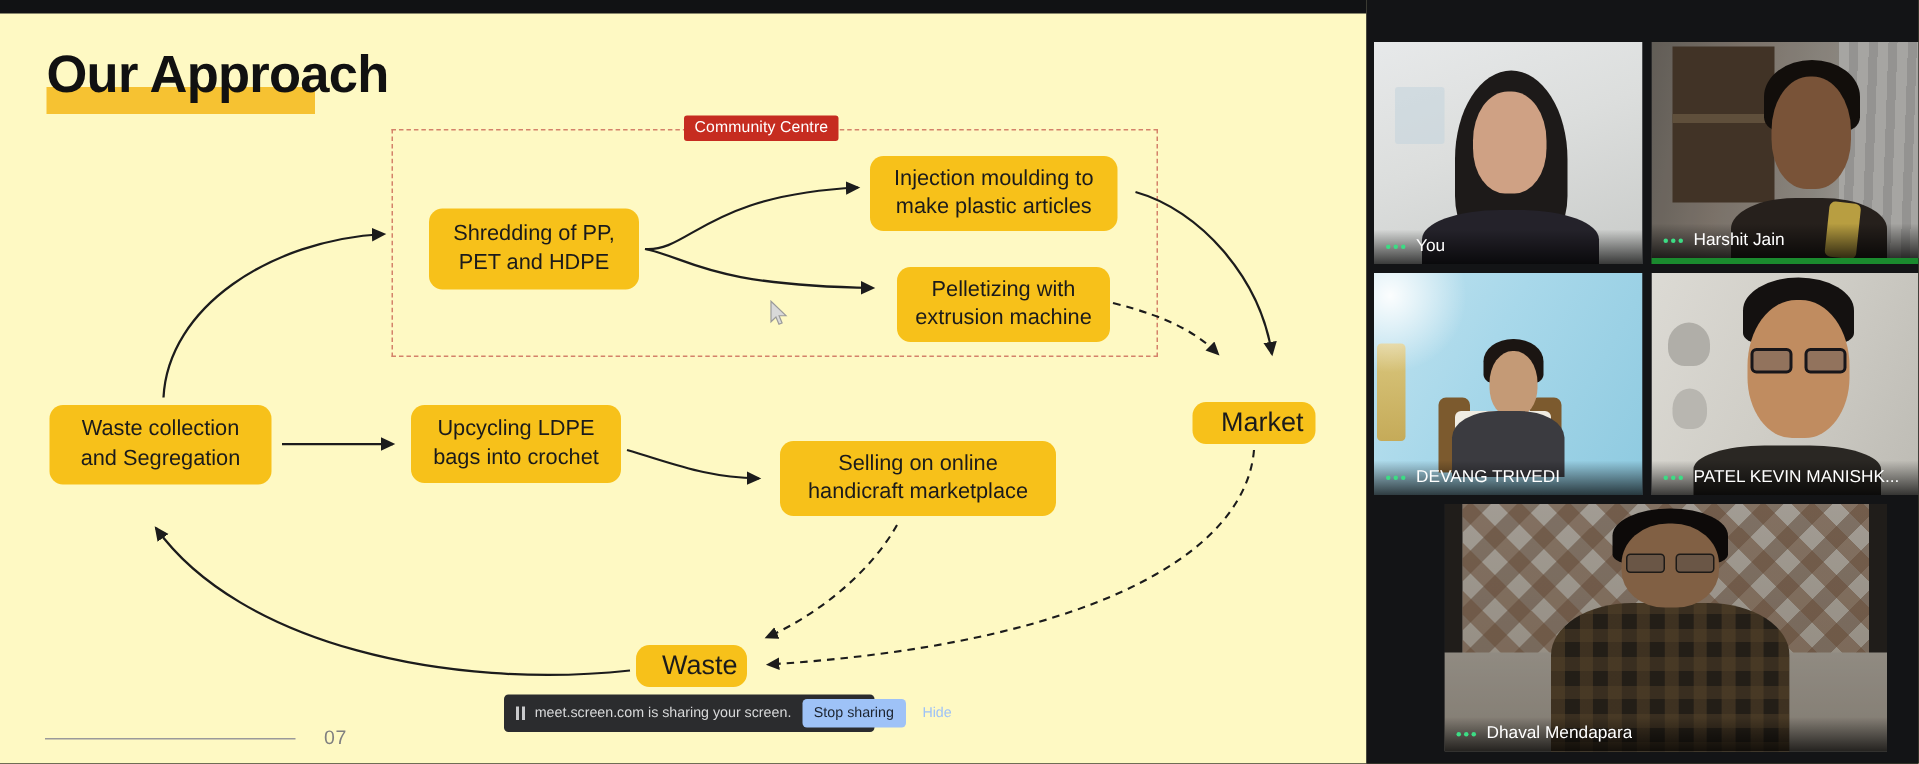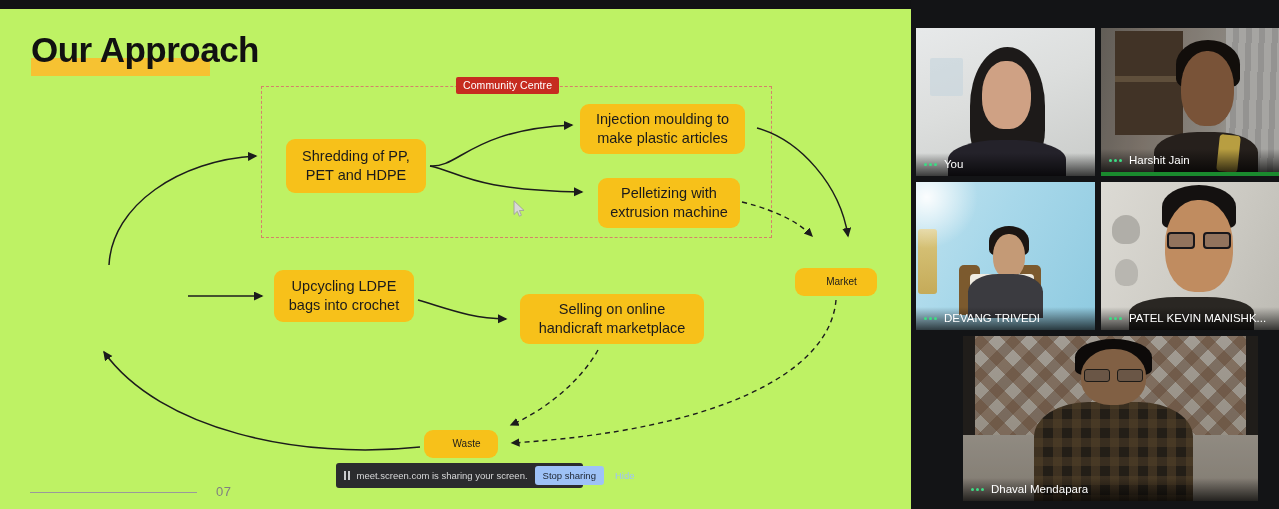--- a/index.html
+++ b/index.html
@@ -8,21 +8,21 @@
     overflow: hidden;
     background: #000;
     font-family: "Liberation Sans", sans-serif;
   }
   #root { position: relative; width: 1279px; height: 509px; }
 
   
   #slide {
     position: absolute; left: 0; top: 0;
     width: 911px; height: 509px;
-    background: #bef264;
+    background: #fef9c3;
     overflow: hidden;
   }
   #slide-topbar {
     position: absolute; left: 0; top: 0; width: 911px; height: 9px;
     background: #111214;
   }
 
   .slide-title {
     position: absolute; left: 31px; top: 30px;
     font-size: 35px; font-weight: bold; letter-spacing: -0.5px;
@@ -52,21 +52,21 @@
     position: absolute;
     background: #F7C11A;
     border-radius: 9px;
     color: #1b1b1b;
     font-size: 14.5px;
     line-height: 1.32;
     display: flex; align-items: center; justify-content: center;
     text-align: center;
     padding: 6px 9px;
   }
-  .node.small { font-size: 10px; padding-left: 20px; }
+  .node.small { font-size: 18px; padding-left: 20px; }
 
   #node-shred      { left: 286px; top: 139px; width: 140px; height: 54px; }
   #node-injection  { left: 580px; top: 104px; width: 165px; height: 50px; }
   #node-pellet     { left: 598px; top: 178px; width: 142px; height: 50px; }
   #node-waste-coll { left: 33px;  top: 270px; width: 148px; height: 53px; }
   #node-upcycle    { left: 274px; top: 270px; width: 140px; height: 52px; }
   #node-selling    { left: 520px; top: 294px; width: 184px; height: 50px; }
   #node-market     { left: 795px; top: 268px; width: 82px;  height: 28px; }
   #node-waste      { left: 424px; top: 430px; width: 74px;  height: 28px; }
 
@@ -310,20 +310,21 @@
 
         <path d="M598,350 C580,382 545,410 511,425" marker-end="url(#ahd)"></path>
 
         <path d="M836,300 C830,372 720,430 512,443" marker-end="url(#ahd)"></path>
       </g>
     </svg>
 
     <div class="node" id="node-shred">Shredding of PP, PET and HDPE</div>
     <div class="node" id="node-injection">Injection moulding to make plastic articles</div>
     <div class="node" id="node-pellet">Pelletizing with extrusion machine</div>
+    <div class="node" id="node-waste-coll">Waste collection and Segregation</div>
     <div class="node" id="node-upcycle">Upcycling LDPE bags into crochet</div>
     <div class="node" id="node-selling">Selling on online handicraft marketplace</div>
     <div class="node small" id="node-market">Market</div>
     <div class="node small" id="node-waste">Waste</div>
 
     <svg id="cursor" viewBox="0 0 13 18">
       <path d="M1,0.8 L1,14.5 L4.3,11.3 L6.3,16.2 L8.4,15.3 L6.4,10.5 L11,10.4 Z" fill="#d9d9d9" stroke="#9a9a9a" stroke-width="0.8"></path>
     </svg>
 
     <div class="footer-rule"></div>

